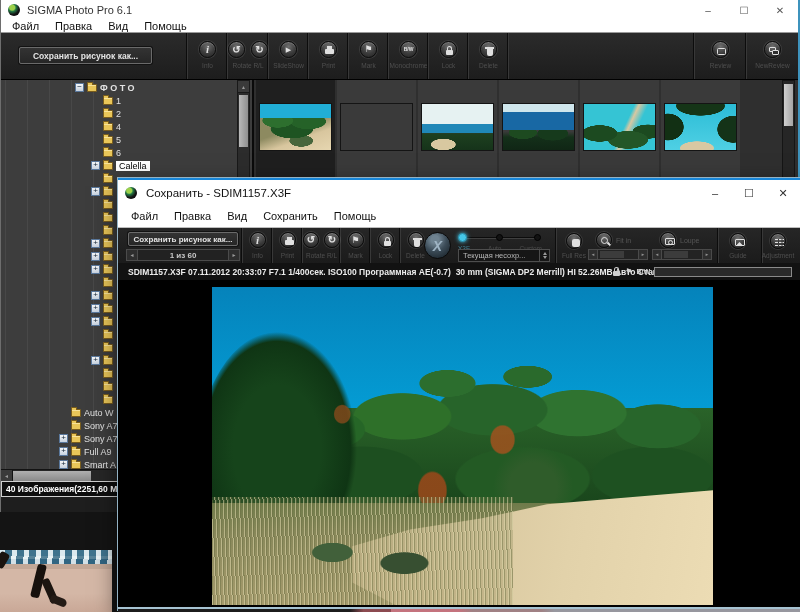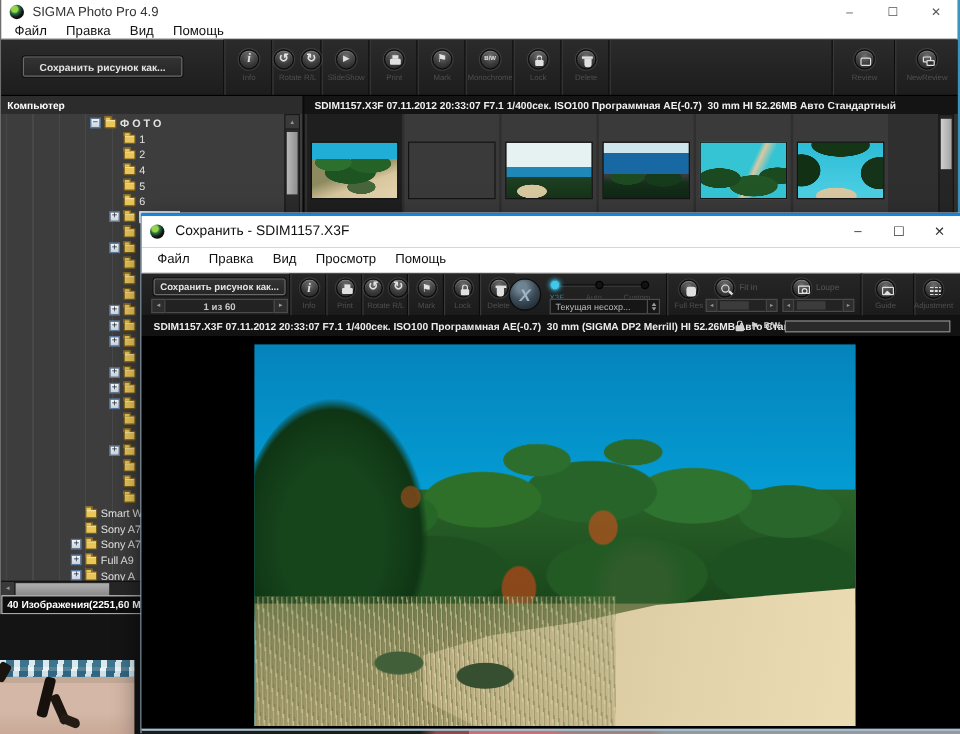--- a/index.html
+++ b/index.html
@@ -278,21 +278,21 @@
 
   .bottom-sliver { position:absolute; left:118px; top:609px; width:682px; height:3px;
     background:linear-gradient(90deg,#1c1c1c 0 34%,#8c4a50 36% 40%,#c4737e 40% 50%,#a08184 52% 62%,#97979f 64% 100%); }
 </style>
 </head>
 <body>
 
 <div class="main-window">
   <div class="mw-titlebar">
     <span class="app-logo"></span>
-    <span class="mw-title">SIGMA Photo Pro 4.9</span>
+    <span class="mw-title">SIGMA Photo Pro 6.1</span>
     <div class="win-controls">
       <span class="win-btn">–</span>
       <span class="win-btn">☐</span>
       <span class="win-btn">✕</span>
     </div>
   </div>
 
   <div class="mw-menubar">
 
   <span class="menu-item">Файл</span>
@@ -405,24 +405,20 @@
               <span class="cbtn" data-icon="newreview">
                 <i class="icn"></i>
               </span>
             </div>
             <span class="tb-label">NewReview</span>
           </div>
         </div>
     </div>
   </div>
 
-  <div class="mw-subheaders">
-    <div class="sidebar-header">Компьютер</div>
-    <div class="infobar">SDIM1157.X3F 07.11.2012 20:33:07 F7.1 1/400сек. ISO100 Программная AE(-0.7)  30 mm HI 52.26MB Авто Стандартный</div>
-  </div>
 
   <div class="mw-content">
     <div class="sidebar">
       <div class="tree-guides"></div>
       <div class="tree">
 
           <div class="tree-row" data-depth="5" data-root="true">
             <span class="tree-box">−</span>
             <span class="folder-icon"></span>
             <span class="tree-label">ФОТО</span>
@@ -568,21 +564,21 @@
 
           <div class="tree-row" data-depth="6">
             <span class="tree-box"></span>
             <span class="folder-icon"></span>
             <span class="tree-label"></span>
           </div>
 
           <div class="tree-row" data-depth="4">
             <span class="tree-box"></span>
             <span class="folder-icon"></span>
-            <span class="tree-label">Smart W</span>
+            <span class="tree-label">Auto W</span>
           </div>
 
           <div class="tree-row" data-depth="4">
             <span class="tree-box"></span>
             <span class="folder-icon"></span>
             <span class="tree-label">Sony A7</span>
           </div>
 
           <div class="tree-row" data-depth="4">
             <span class="tree-box">+</span>
@@ -592,21 +588,21 @@
 
           <div class="tree-row" data-depth="4">
             <span class="tree-box">+</span>
             <span class="folder-icon"></span>
             <span class="tree-label">Full A9</span>
           </div>
 
           <div class="tree-row" data-depth="4">
             <span class="tree-box">+</span>
             <span class="folder-icon"></span>
-            <span class="tree-label">Sony A</span>
+            <span class="tree-label">Smart A</span>
           </div>
         </div>
       <div class="side-vscroll">
         <div class="arrow-box">▲</div>
         <div class="thumb"></div>
       </div>
       <div class="side-hscroll">
         <div class="arrow-box">◄</div>
         <div class="thumb"></div>
       </div>
@@ -664,21 +660,21 @@
       <span class="win-btn">☐</span>
       <span class="win-btn">✕</span>
     </div>
   </div>
 
   <div class="vw-menubar">
 
   <span class="menu-item">Файл</span>
       <span class="menu-item">Правка</span>
       <span class="menu-item">Вид</span>
-      <span class="menu-item">Просмотр</span>
+      <span class="menu-item">Сохранить</span>
       <span class="menu-item">Помощь</span>
     </div>
 
   <div class="vw-toolbar">
     <div class="v-save">Сохранить рисунок как...</div>
     <div class="v-nav">
       <span class="nav-arrow">◄</span>
       <span class="nav-count">1 из 60</span>
       <span class="nav-arrow">►</span>
     </div>

